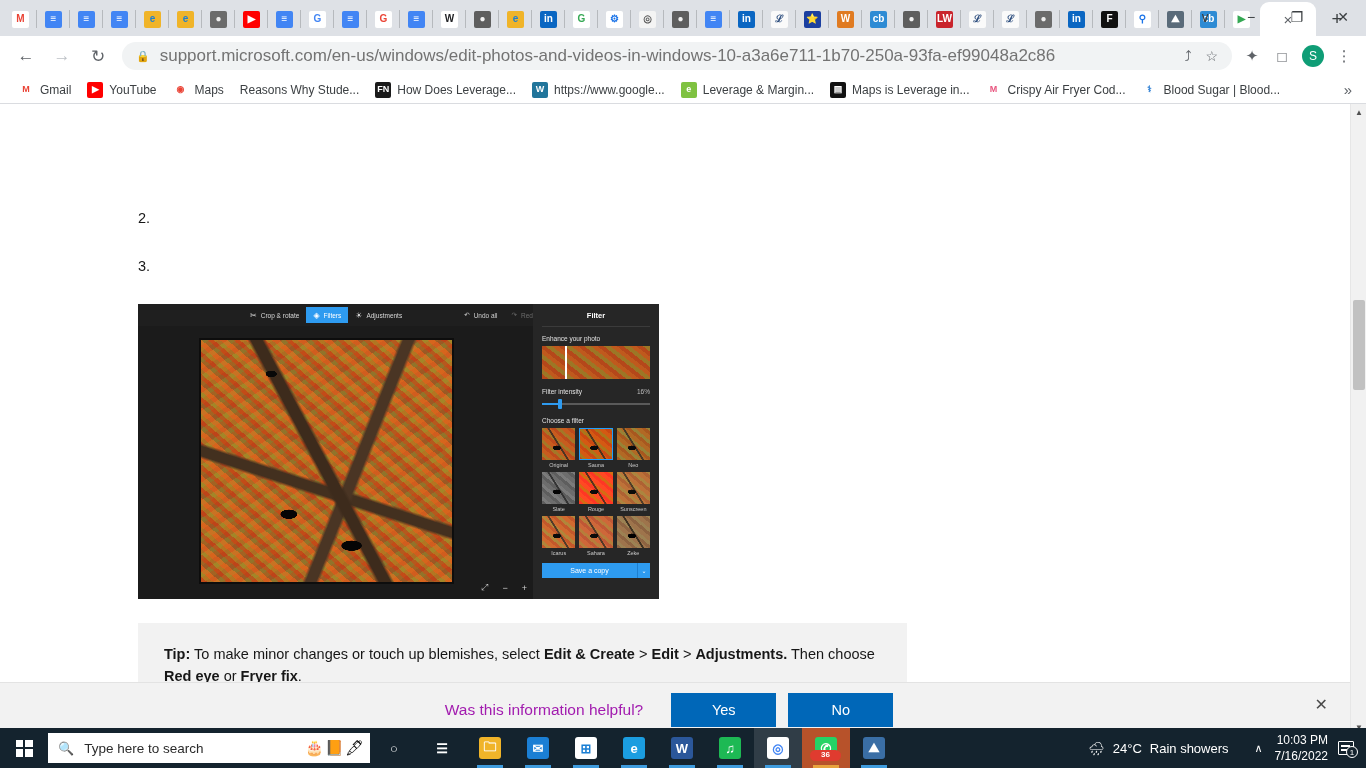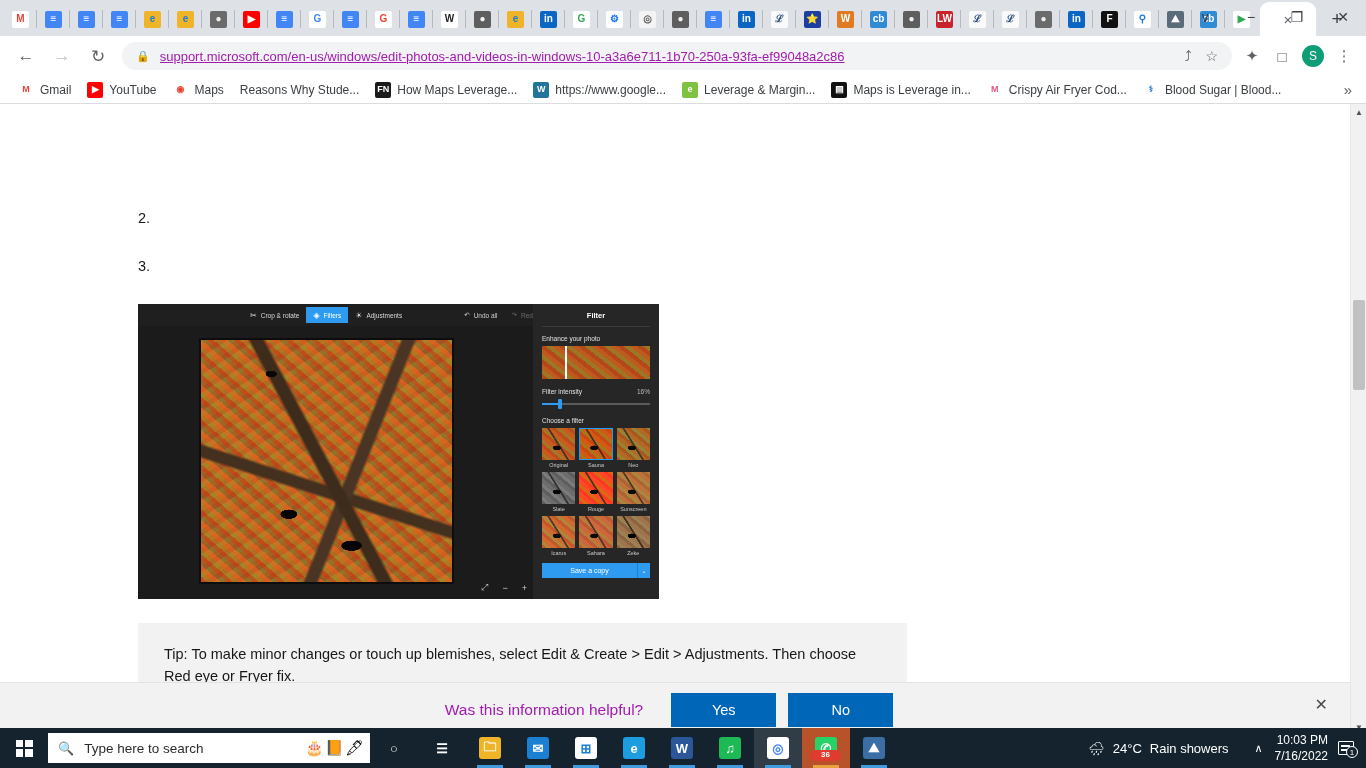--- a/index.html
+++ b/index.html
@@ -75,22 +75,22 @@
     font-size: 17px; color: #5f6368; border-radius: 50%;
   }
   .nav-btn.disabled { color: #bdc1c6; }
   .omnibox {
     flex: 1; height: 28px; background: #f1f3f4;
     border-radius: 14px; display: flex; align-items: center;
     padding: 0 14px; margin: 0 6px; min-width: 0;
   }
   .lock { font-size: 11px; color: #5f6368; margin-right: 10px; }
   .url {
-    font-size: 13px; color: #a21caf;
-    white-space: nowrap; overflow: hidden; text-overflow: ellipsis; text-decoration: underline;
+    font-size: 17px; color: #737373;
+    white-space: nowrap; overflow: hidden; text-overflow: ellipsis;
   }
   .omni-actions { display: flex; align-items: center; margin-left: auto; gap: 14px; padding-left: 10px;}
   .omni-ic { font-size: 14px; color: #5f6368; }
   .tb-right { display: flex; align-items: center; gap: 2px; }
   .tb-icon {
     width: 28px; height: 28px;
     display: flex; align-items: center; justify-content: center;
     font-size: 15px; color: #5f6368;
   }
   .profile-av {
@@ -248,21 +248,21 @@
     font-size: 6px; display: flex; align-items: center; justify-content: center;
     border-left: 1px solid #1d7fd0;
   }
 
   .tipbox {
     position: absolute; left: 138px; top: 519px;
     width: 769px; padding: 20px 26px;
     background: #f2f2f2;
     font-size: 14.5px; color: #171717; line-height: 1.55;
   }
-  .tipbox b { font-weight: normal; }
+  .tipbox b { font-weight: bold; }
   .para {
     position: absolute; left: 138px; top: 617px;
     font-size: 15.5px; color: #171717;
   }
   .para b { font-weight: bold; }
 
   
   .feedback {
     position: absolute; left: 0; bottom: 0;
     width: 1350px; height: 54px;
@@ -531,21 +531,21 @@
       </div>
       <div class="bm">
         <span class="bm-ic" style="background: rgb(255, 255, 255); color: rgb(234, 67, 53);">◉</span>
         <span>Maps</span>
       </div>
       <div class="bm">
         <span>Reasons Why Stude...</span>
       </div>
       <div class="bm">
         <span class="bm-ic" style="background: rgb(26, 26, 26); color: rgb(255, 255, 255);">FN</span>
-        <span>How Maps Leverage...</span>
+        <span>How Does Leverage...</span>
       </div>
       <div class="bm">
         <span class="bm-ic" style="background: rgb(33, 117, 155); color: rgb(255, 255, 255);">W</span>
         <span>https://www.google...</span>
       </div>
       <div class="bm">
         <span class="bm-ic" style="background: rgb(127, 194, 65); color: rgb(255, 255, 255);">e</span>
         <span>Leverage &amp; Margin...</span>
       </div>
       <div class="bm">

